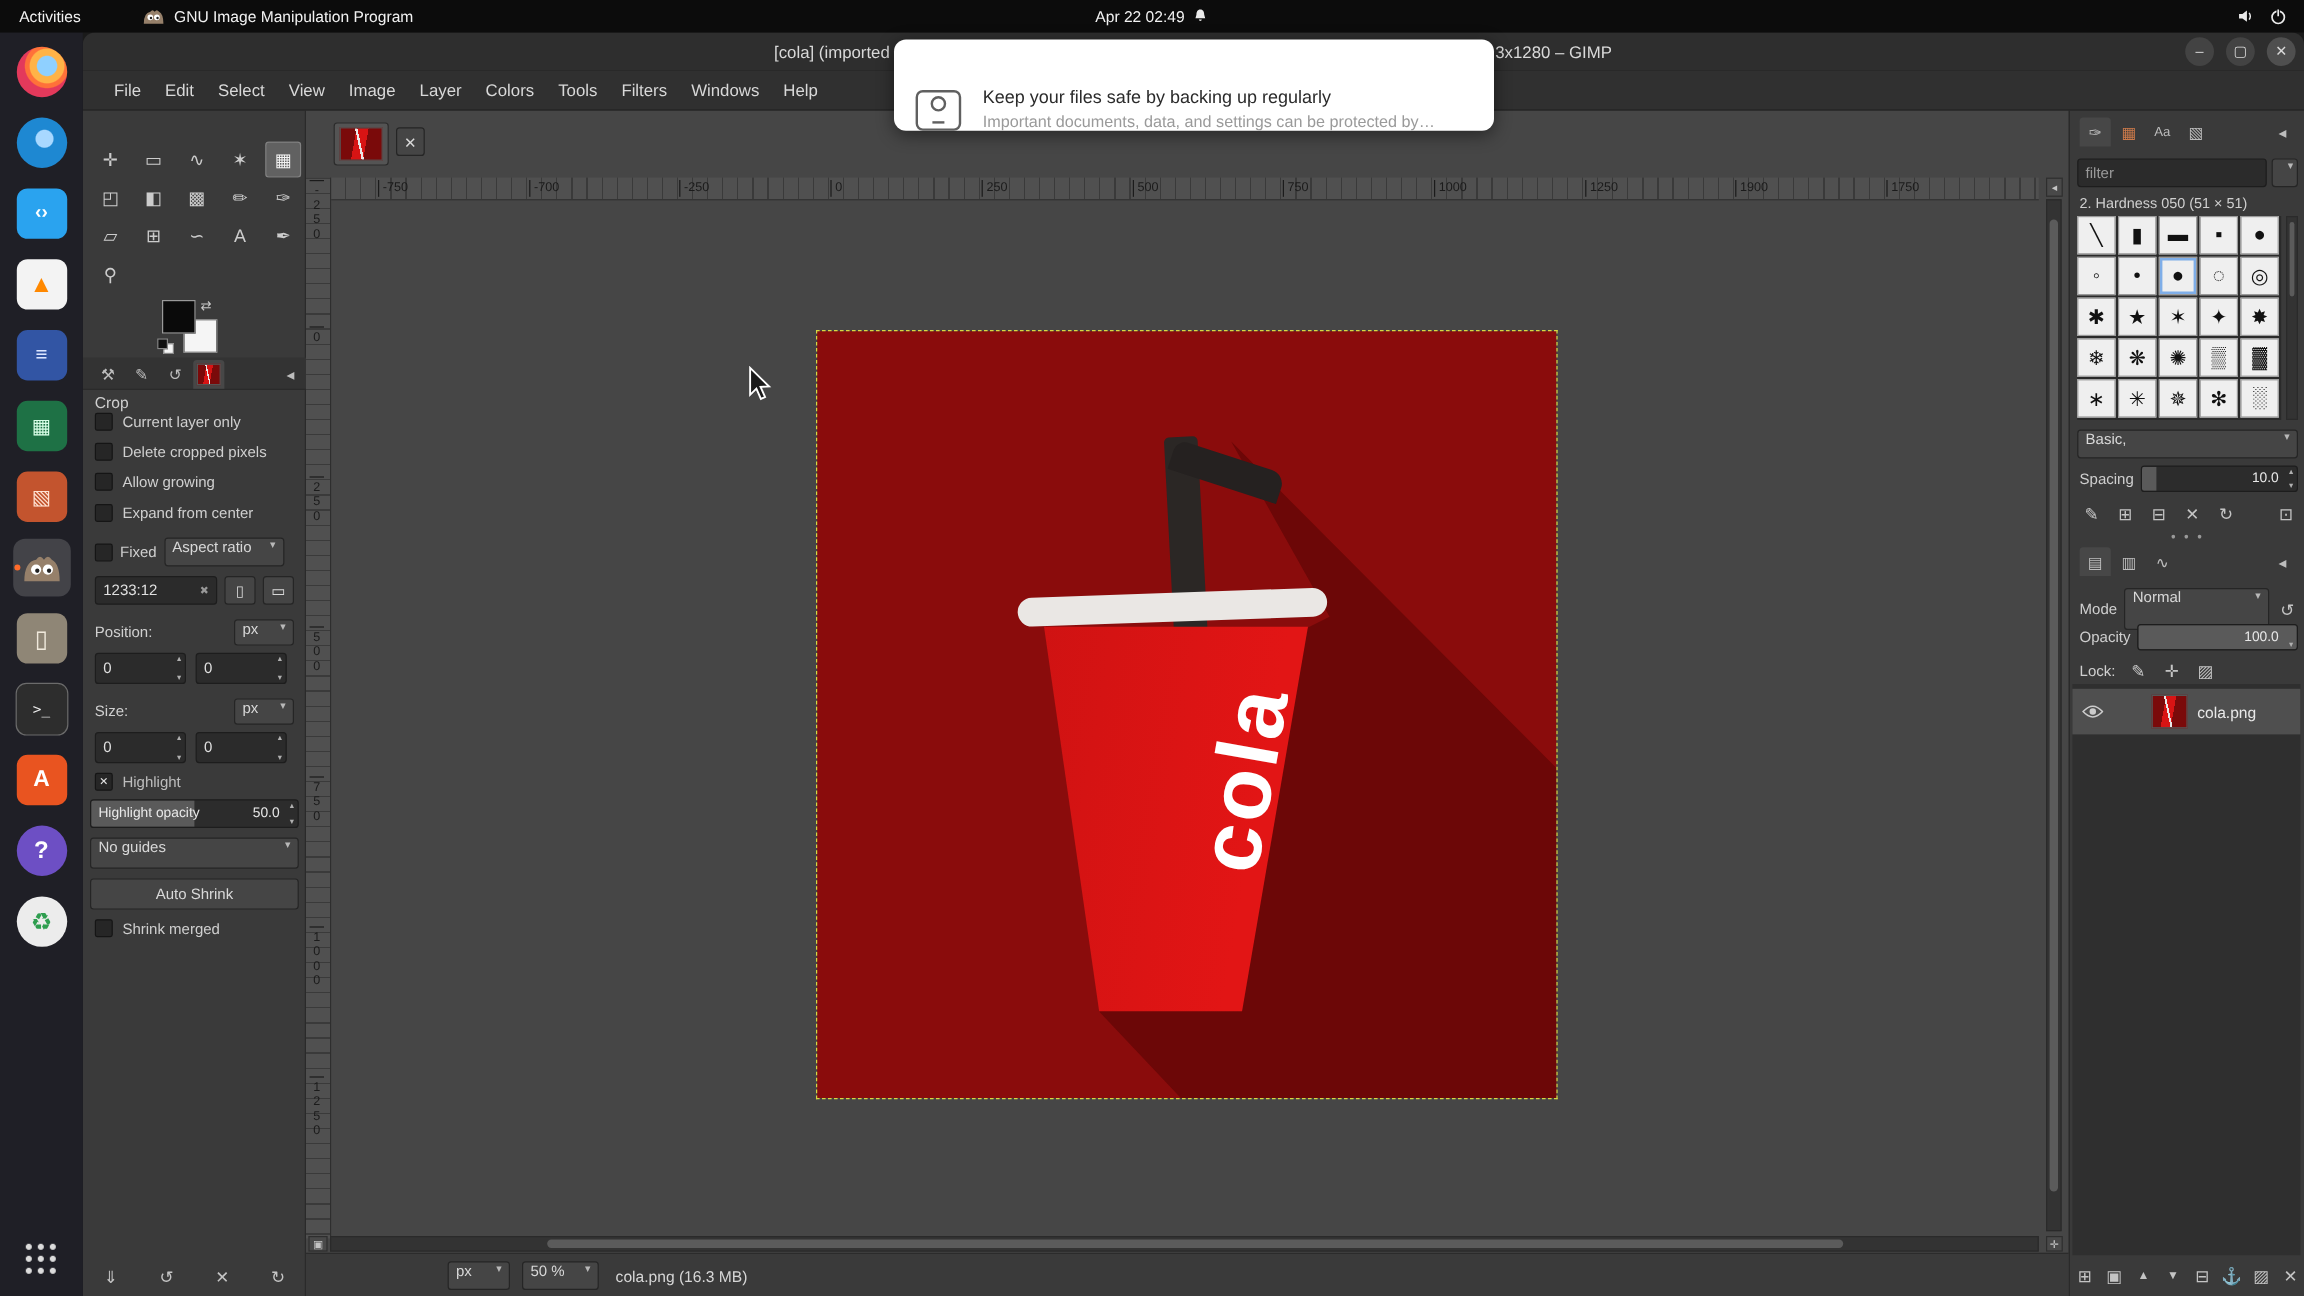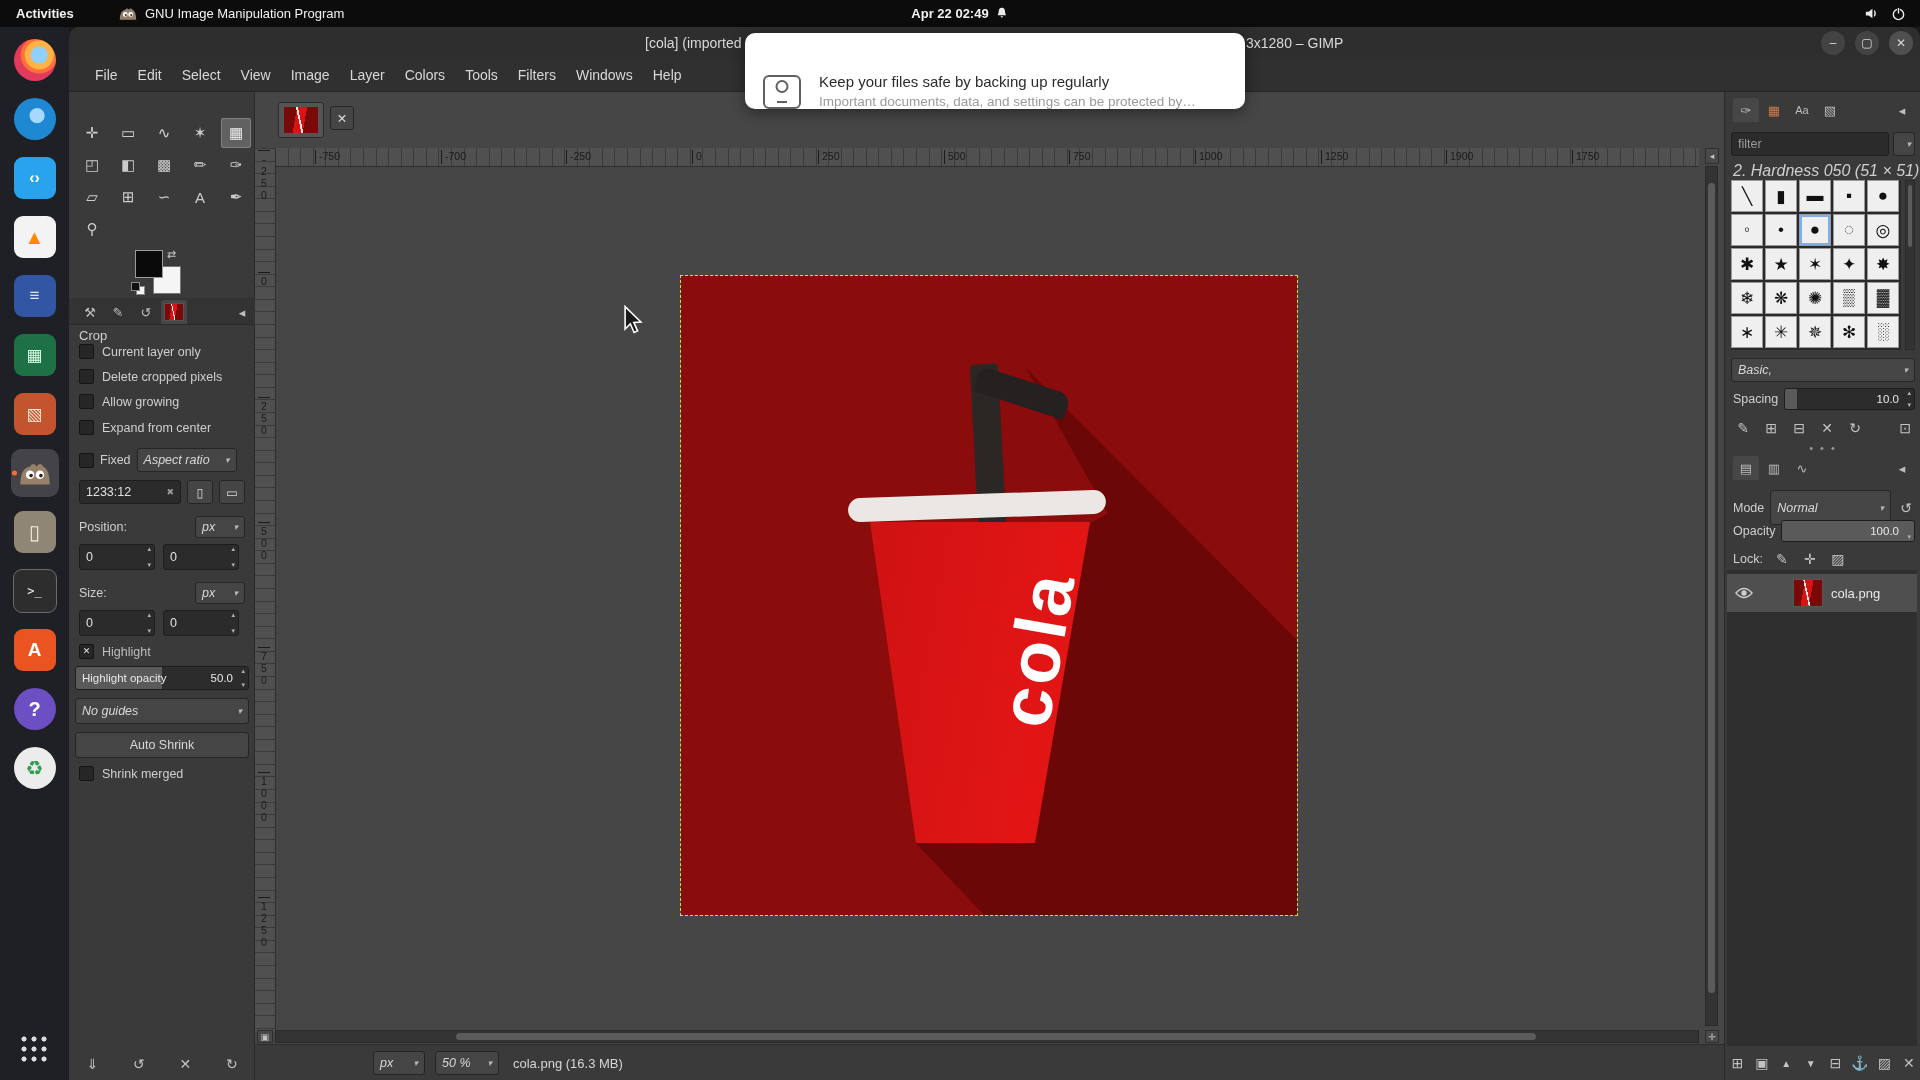--- a/index.html
+++ b/index.html
@@ -4,21 +4,21 @@
 <style>
   html,body{margin:0;padding:0;width:1920px;height:1080px;overflow:hidden;background:#1a1a1a;
     font-family:"Liberation Sans",sans-serif;font-size:13px;color:#d4d4d4;}
   .abs{position:absolute;}
   .flex{display:flex;align-items:center;}
   .stage{position:absolute;left:0;top:0;width:1920px;height:1080px;overflow:hidden;}
 
   
   .topbar{left:0;top:0;width:1920px;height:27px;background:#0c0c0c;color:#f2f2f2;z-index:40;}
   .topbar .seg{position:absolute;top:0;height:27px;display:flex;align-items:center;gap:7px;font-size:13px;}
-  .tb-bold{font-weight:700;}
+  .tb-bold{font-weight:400;}
 
   
   .dock{left:0;top:27px;width:69px;height:1053px;background:#1f1f26;z-index:30;display:flex;flex-direction:column;align-items:center;padding-top:9px;box-sizing:border-box;gap:11px;}
   .dock-item{width:48px;height:48px;display:flex;align-items:center;justify-content:center;position:relative;flex:none;}
   .dock-glyph{width:42px;height:42px;border-radius:9px;display:flex;align-items:center;justify-content:center;font-size:20px;color:#fff;}
   .d-firefox{border-radius:50%;background:radial-gradient(circle at 60% 38%,#8fd0ff 0 8px,#ffb347 9px 14px,#ff7139 15px 18px,#e3395b 19px 22px);}
   .d-thunderbird{border-radius:50%;background:radial-gradient(circle at 55% 42%,#a8d8ff 0 7px,#1e88d2 8px 22px);}
   .d-vscode{background:#2aa3ef;font-size:16px;font-weight:bold;}
   .d-vlc{background:#f3f3f3;color:#ff8800;}
   .d-writer{background:#3255a4;color:#dce6ff;font-size:17px;}
@@ -36,21 +36,21 @@
   
   .titlebar{left:69px;top:27px;width:1851px;height:32px;background:#2e2e2e;border-radius:10px 10px 0 0;z-index:5;}
   .title-frag{position:absolute;top:0;height:32px;line-height:32px;font-size:14px;color:#d9d9d9;white-space:nowrap;}
   .winbtn{position:absolute;top:4px;width:24px;height:24px;border-radius:50%;background:#434343;color:#d9d9d9;
     display:flex;align-items:center;justify-content:center;font-size:12px;}
   .menubar{left:69px;top:59px;width:1851px;height:33px;background:#303030;border-bottom:1px solid #262626;box-sizing:border-box;display:flex;align-items:center;padding-left:16px;z-index:5;}
   .menu-item{padding:0 10px;font-size:14px;color:#d8d8d8;line-height:32px;}
   .cb{width:13px;height:13px;background:#262626;border:1px solid #151515;border-radius:2px;flex:none;}
   .cb.on::after{content:"✕";display:block;text-align:center;font-size:9px;line-height:12px;color:#e6e6e6;}
   .lbl{font-size:12.5px;color:#cfcfcf;white-space:nowrap;}
-  .dd{background:#454545;border:1px solid #252525;border-radius:3px;color:#d8d8d8;display:flex;align-items:center;padding:0 6px;font-size:12.5px;box-sizing:border-box;font-style:italic;}
+  .dd{background:#454545;border:1px solid #252525;border-radius:3px;color:#d8d8d8;display:flex;align-items:flex-start;padding:0 6px;font-size:12.5px;box-sizing:border-box;}
   .dd::after{content:"▾";margin-left:auto;font-size:9px;color:#b8b8b8;padding-left:5px;}
   .btn{background:#454545;border:1px solid #252525;border-radius:3px;color:#d8d8d8;display:flex;align-items:center;justify-content:center;font-size:12.5px;box-sizing:border-box;}
   .field{background:#2b2b2b;border:1px solid #1d1d1d;border-radius:3px;color:#e0e0e0;display:flex;align-items:center;padding:0 6px;font-size:12.5px;box-sizing:border-box;}
   .spin{position:relative;background:#2b2b2b;border:1px solid #1d1d1d;border-radius:3px;color:#e0e0e0;display:flex;align-items:center;padding:0 14px 0 6px;font-size:12.5px;box-sizing:border-box;}
   .spin::before{content:"▴";position:absolute;right:3px;top:0px;font-size:7px;color:#b0b0b0;}
   .spin::after{content:"▾";position:absolute;right:3px;bottom:0px;font-size:7px;color:#b0b0b0;}
   .slider{position:relative;background:#2c2c2c;border:1px solid #1d1d1d;border-radius:3px;overflow:hidden;font-size:11.5px;color:#e8e8e8;box-sizing:border-box;}
   .slider .fill{position:absolute;left:0;top:0;bottom:0;background:#5a5a5a;}
   .slider .lab{position:absolute;left:6px;top:50%;transform:translateY(-50%);white-space:nowrap;}
   .slider .val{position:absolute;right:15px;top:50%;transform:translateY(-50%);}
@@ -460,21 +460,21 @@
       <div class="dtab" style="font-size:11px;">Aa</div>
       <div class="dtab">▧</div>
       <div class="dtab" style="margin-left:auto;">◂</div>
     </div>
 
     <div class="abs field" style="left:6px;top:40px;width:158px;height:24px;color:#9a9a9a;">
       <span>filter</span>
     </div>
     <div class="abs dd" style="left:168px;top:40px;width:22px;height:24px;padding:0 3px;"></div>
 
-    <div class="abs lbl" style="left:8px;top:70px;font-style:italic;font-size:16px;">2. Hardness 050 (51 × 51)</div>
+    <div class="abs lbl" style="left:8px;top:70px;font-size:12px;">2. Hardness 050 (51 × 51)</div>
 
     <div class="bgrid">
       <span class="bcell">╲</span>
       <span class="bcell">▮</span>
       <span class="bcell">▬</span>
       <span class="bcell">▪</span>
       <span class="bcell">●</span>
       <span class="bcell">◦</span>
       <span class="bcell">•</span>
       <span class="bcell" style="box-shadow:0 0 0 2px #7faee8 inset;">●</span>

